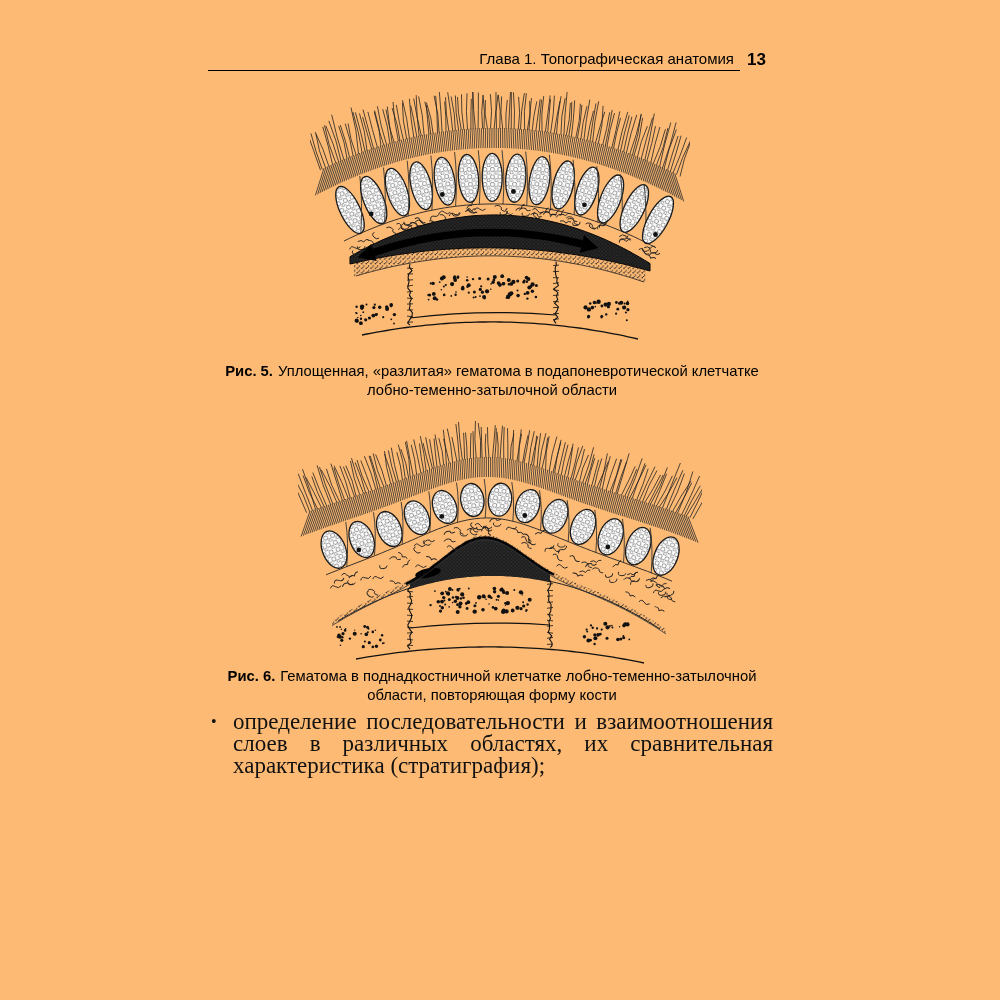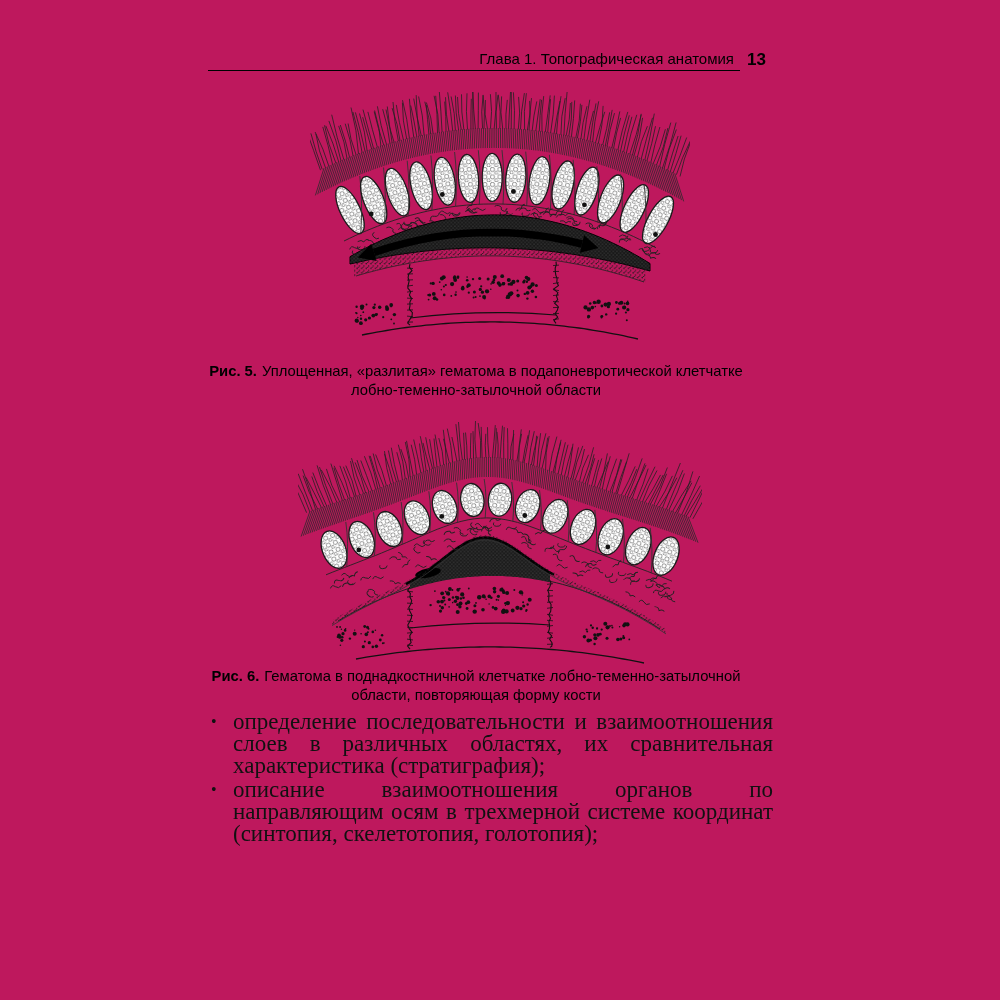--- a/index.html
+++ b/index.html
@@ -1,27 +1,27 @@
 <!DOCTYPE html>
 <html lang="ru"><head>
 <meta charset="utf-8">
 <style>
   html,body{margin:0;padding:0;background:#fff;}
-  .page{position:relative;width:1000px;height:1000px;background:#be185d;overflow:hidden;
+  .page{position:relative;width:1000px;height:1000px;background:#fdba74;overflow:hidden;
         font-family:"Liberation Serif",serif;color:#111;text-decoration:underline;}
   .hdr{position:absolute;left:208px;top:50px;width:532px;height:21px;
        border-bottom:1.5px solid #000;box-sizing:border-box;
        font-family:"Liberation Sans",sans-serif;font-size:15px;line-height:18px;
        text-align:right;padding-right:6px;color:#000;}
   .pgnum{position:absolute;left:747px;top:50px;font-family:"Liberation Sans",sans-serif;
        font-weight:bold;font-size:17px;color:#000;}
   .fig{position:absolute;}
   #fig5{left:310px;top:92px;}
   #fig6{left:298px;top:421px;}
-  .cap{position:absolute;left:190px;width:572px;text-align:center;color:#000;
+  .cap{position:absolute;left:206px;width:572px;text-align:center;color:#000;
        font-family:"Liberation Sans",sans-serif;font-size:14.8px;line-height:18.6px;}
   .cap b{margin-right:5px;}
   #cap5{top:362px;}
   #cap6{top:667px;}
   .txt{position:absolute;left:196px;top:711px;width:577px;
        font-size:23px;line-height:21.9px;text-align:justify;}
   .txt ul{margin:0;padding:0;list-style:none;}
   .txt li{position:relative;padding-left:37px;margin-bottom:2px;}
   .txt li::before{content:"\2022";position:absolute;left:15px;top:0;font-size:16px;}
   .txt p{margin:5px 0 0 0;text-indent:26px;}
@@ -1229,17 +1229,16 @@
       </g>
     </svg>
 
   <div class="cap" id="cap6">
     <b>Рис. 6.</b><span>Гематома в поднадкостничной клетчатке лобно-теменно-затылочной области, повторяющая форму кости</span>
   </div>
 
   <div class="txt">
     <ul>
       <li>определение последовательности и взаимоотношения слоев в различных областях, их сравнительная характеристика (стратиграфия);</li>
-      <li>описание взаимоотношения органов по направляющим осям в трехмерной системе координат (синтопия, скелетотопия, голотопия);</li>
     </ul>
   </div>
 
 </div>
 
 </body></html>

